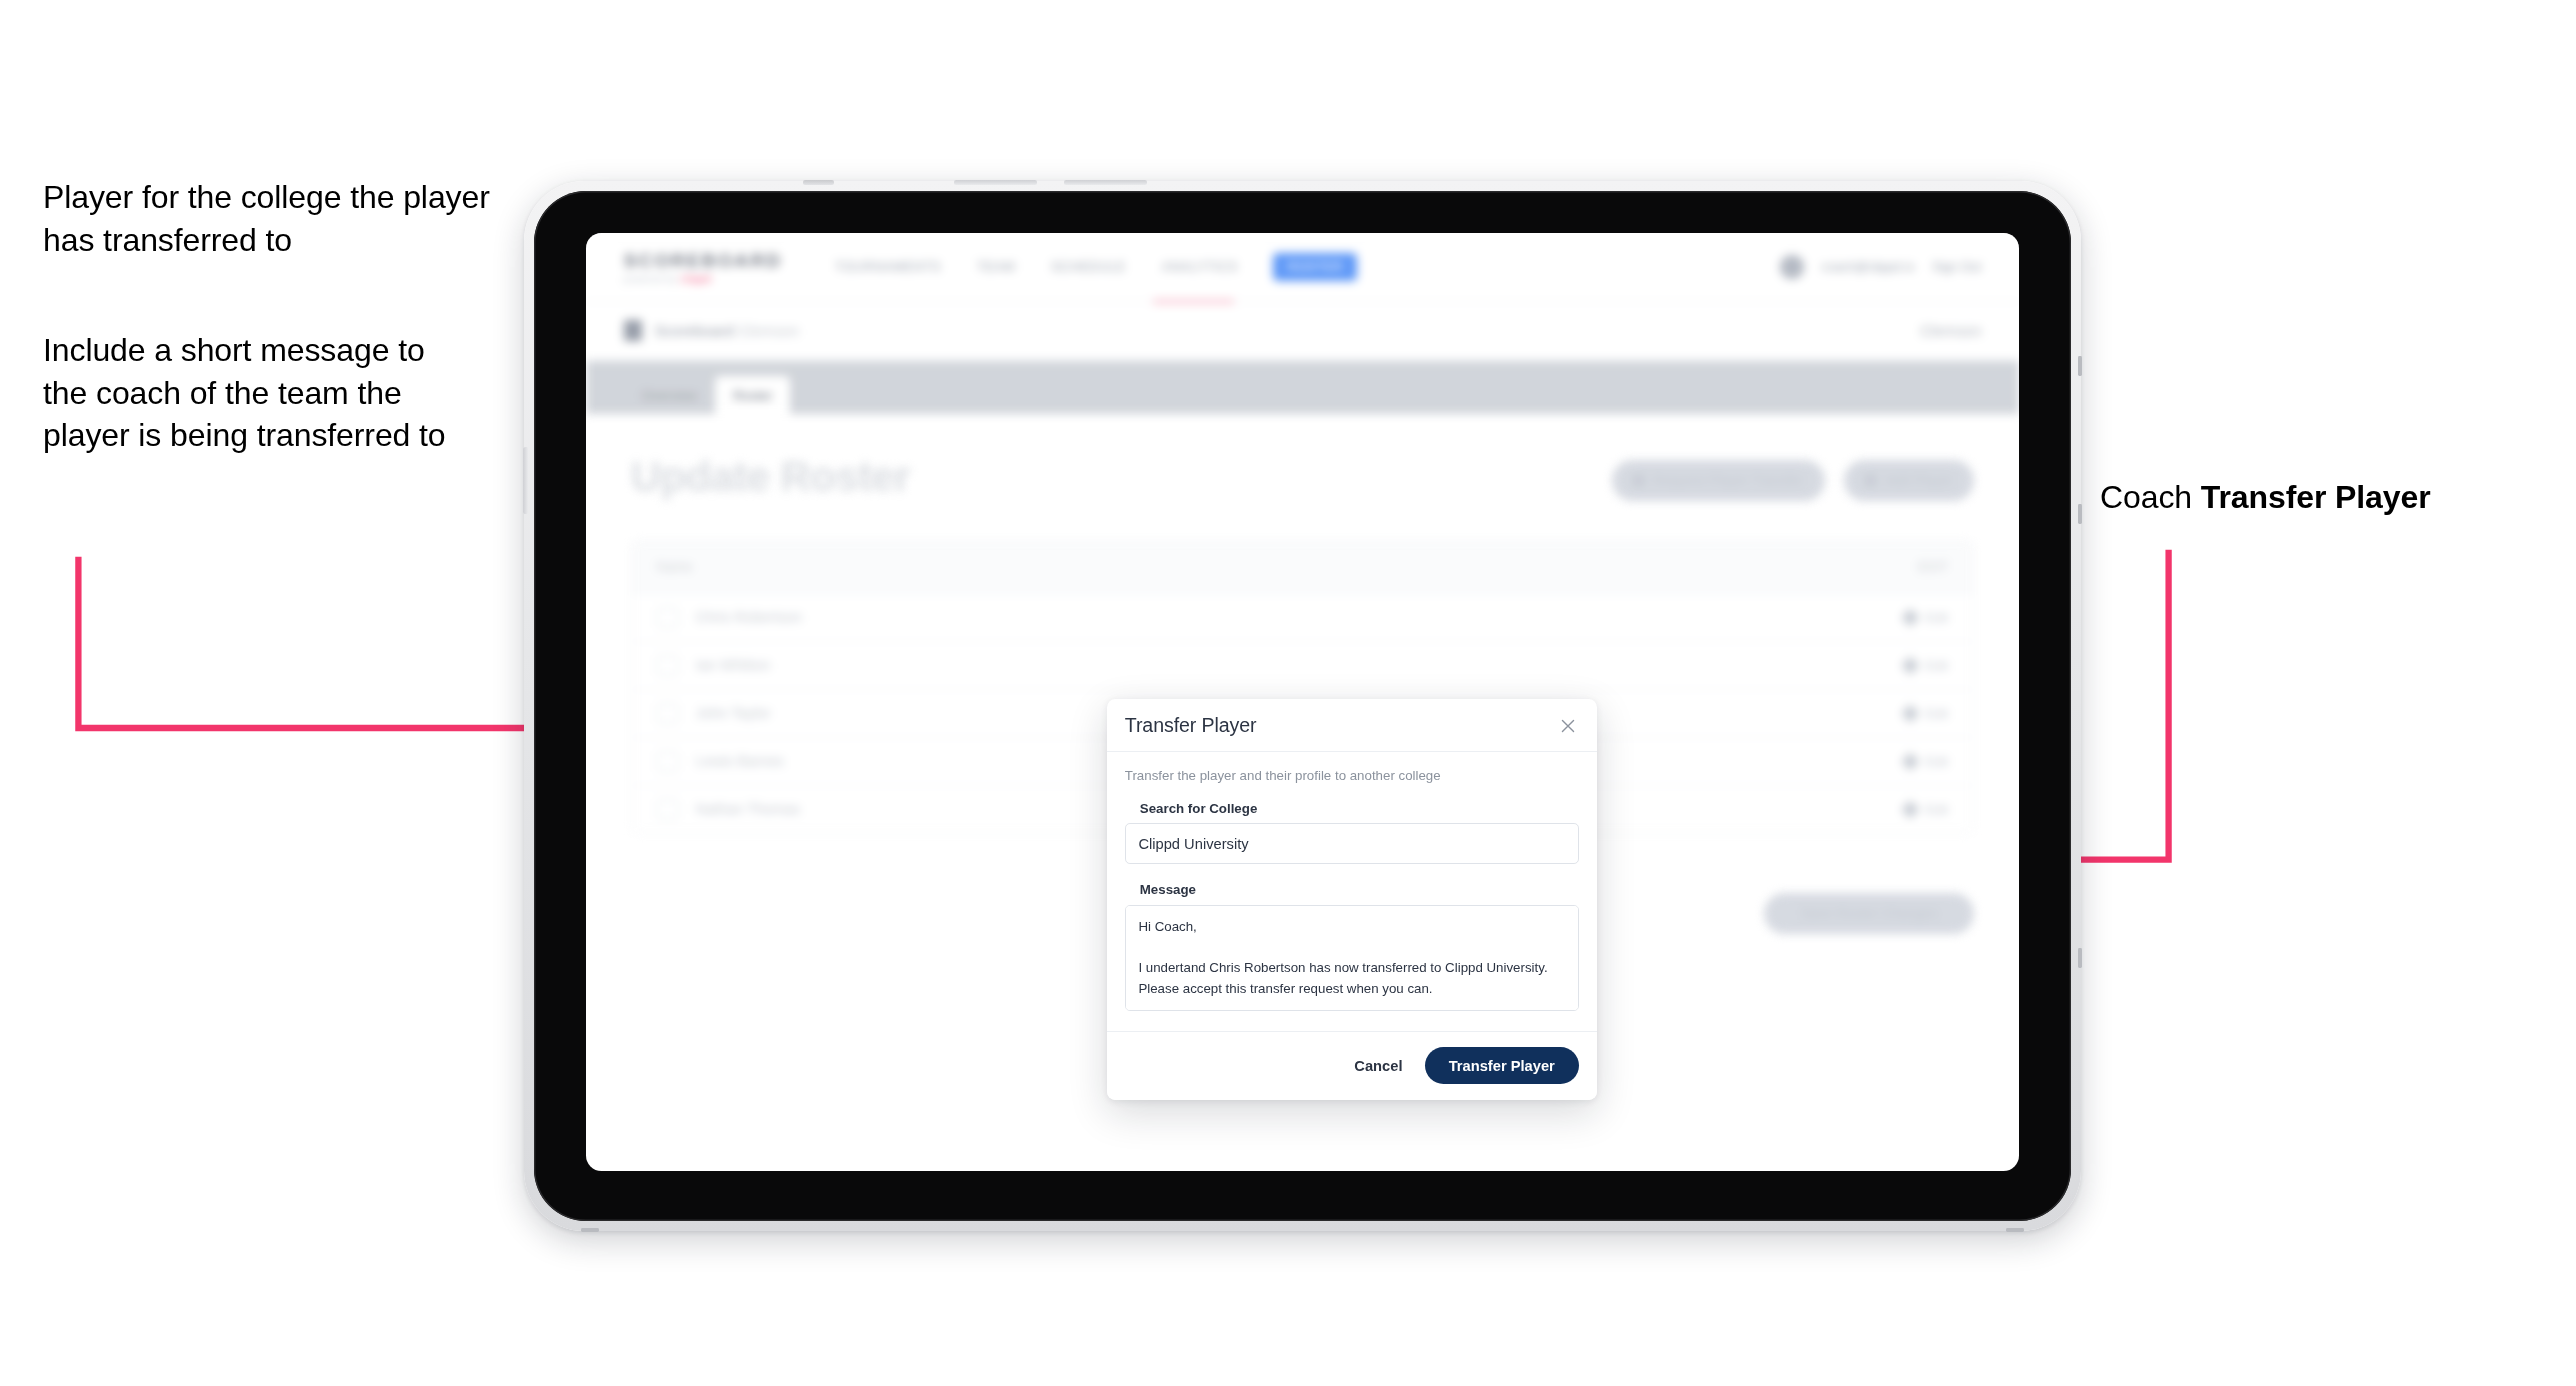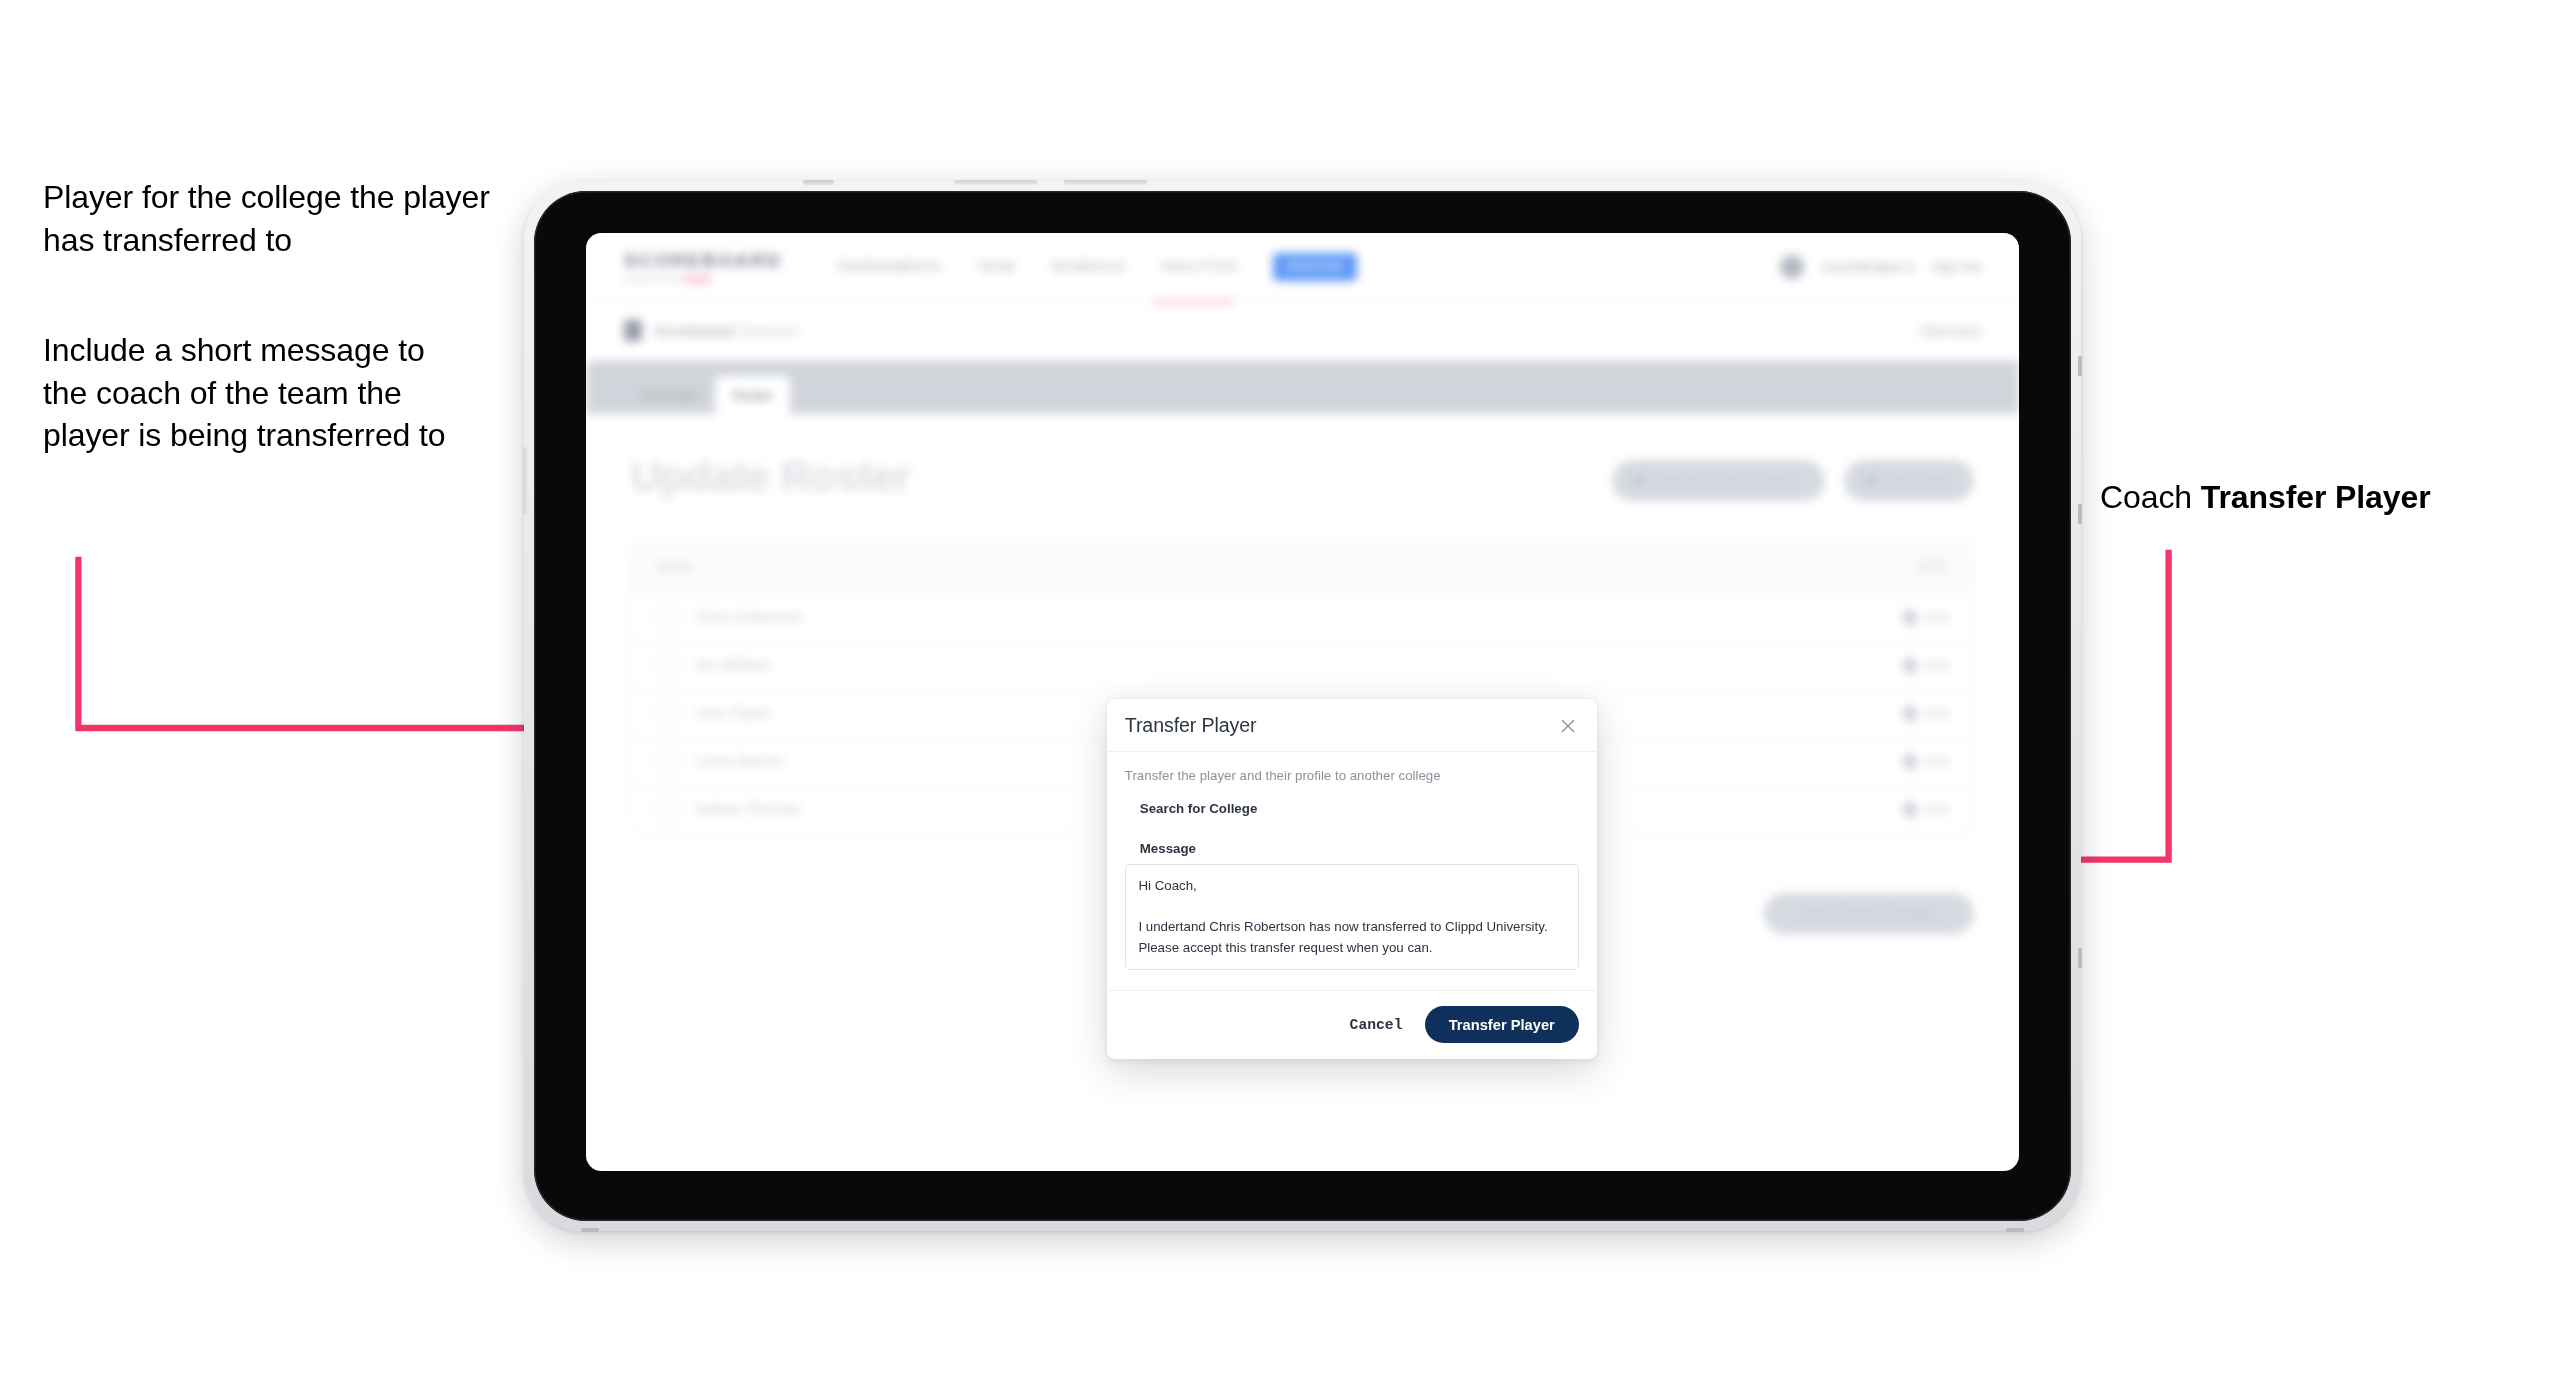--- a/index.html
+++ b/index.html
@@ -155,21 +155,21 @@
     width:100%;box-sizing:border-box;height:106px;border:0.7px solid #dfe3e9;
     border-radius:4.9px;padding:11.2px 12.6px;font-size:13.3px;color:#2c3443;
     font-family:"Liberation Sans", sans-serif;line-height:1.55;resize:none;outline:none;background:#fff;
   }
   #modal-footer{
     display:flex;align-items:center;justify-content:flex-end;gap:18px;
     padding:15.4px 18px;border-top:0.7px solid #eceff3;background:#fff;
   }
   #cancel-btn{
     background:none;border:none;font-size:14.7px;font-weight:700;color:#2c3443;
-    font-family:Liberation Mono, monospace;cursor:pointer;padding:5.6px 4.2px;
+    font-family:Liberation Sans, sans-serif;cursor:pointer;padding:5.6px 4.2px;
   }
   #submit-btn{
     background:#10305c;color:#fff;border:none;border-radius:25px;
     font-size:14.7px;font-weight:600;padding:10.5px 24px;cursor:pointer;
     font-family:"Liberation Sans", sans-serif;
   }
 </style>
 </head>
 <body>
 
@@ -309,20 +309,21 @@
             <svg width="18" height="18" viewBox="0 0 26 26" aria-hidden="true">
               <path d="M5 5 L21 21 M21 5 L5 21" stroke="#8b929d" stroke-width="2" fill="none" stroke-linecap="round"></path>
             </svg>
           </div>
         </div>
 
         <div id="modal-body">
           <div id="modal-desc">Transfer the player and their profile to another college</div>
 
           <div class="field-label">Search for College</div>
+          <input id="college-input" type="text" placeholder="Search for College" value="Clippd University" style="">
 
           <div class="spacer"></div>
 
           <div class="field-label">Message</div>
           <textarea id="message-box" placeholder="Write a message" style="">Hi Coach,
 
 I undertand Chris Robertson has now transferred to Clippd University. Please accept this transfer request when you can.</textarea>
         </div>
 
         <div id="modal-footer">

